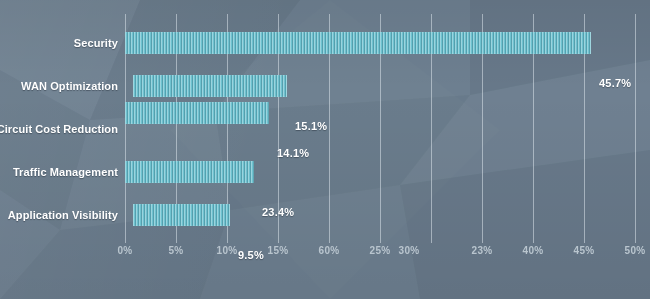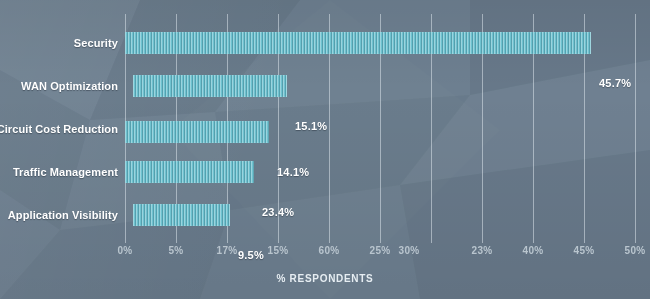--- a/index.html
+++ b/index.html
@@ -169,43 +169,42 @@
     <div class="bar-row" style="left:125px; top:32px; width:520px">
       <div class="bar" style="width:466px"></div>
       <div class="bar-value" style="left:474px">45.7%</div>
     </div>
 
     <div class="bar-row" style="left:133px; top:75px; width:520px">
       <div class="bar" style="width:154px"></div>
       <div class="bar-value" style="left:162px">15.1%</div>
     </div>
 
-    <div class="bar-row" style="left:125px; top:121px; width:520px">
+    <div class="bar-row" style="left:125px; top:102px; width:520px">
       <div class="bar" style="width:144px"></div>
       <div class="bar-value" style="left:152px">14.1%</div>
     </div>
 
     <div class="bar-row" style="left:125px; top:161px; width:520px">
       <div class="bar" style="width:129px"></div>
       <div class="bar-value" style="left:137px">23.4%</div>
     </div>
 
     <div class="bar-row" style="left:133px; top:204px; width:520px">
       <div class="bar" style="width:97px"></div>
       <div class="bar-value" style="left:105px">9.5%</div>
     </div>
 
     <div class="tick-label" style="left:125px">0%</div>
     <div class="tick-label" style="left:176px">5%</div>
-    <div class="tick-label" style="left:227px">17%</div>
+    <div class="tick-label" style="left:227px">10%</div>
     <div class="tick-label" style="left:278px">15%</div>
     <div class="tick-label" style="left:329px">60%</div>
     <div class="tick-label" style="left:380px">25%</div>
     <div class="tick-label" style="left:409px">30%</div>
     <div class="tick-label" style="left:482px">23%</div>
     <div class="tick-label" style="left:533px">40%</div>
     <div class="tick-label" style="left:584px">45%</div>
     <div class="tick-label" style="left:635px">50%</div>
 
-    <div class="axis-title">% RESPONDENTS</div>
 
   </div>
 </div>
 
 </body></html>

